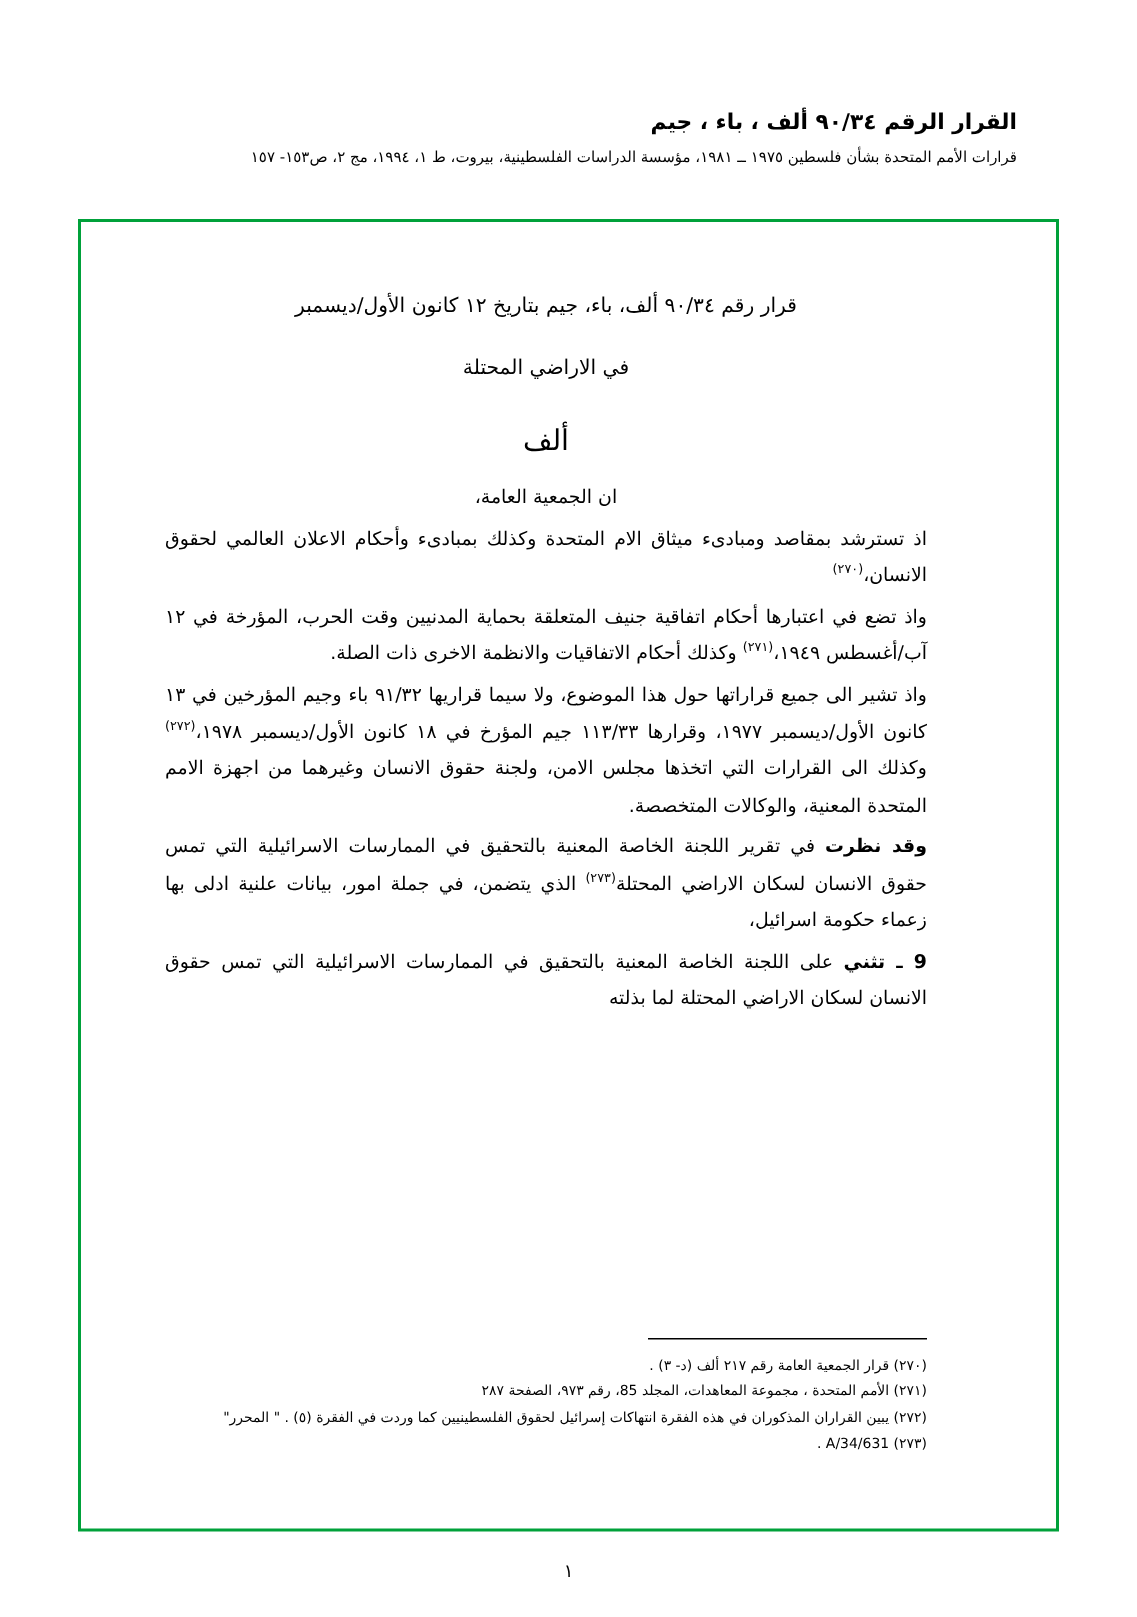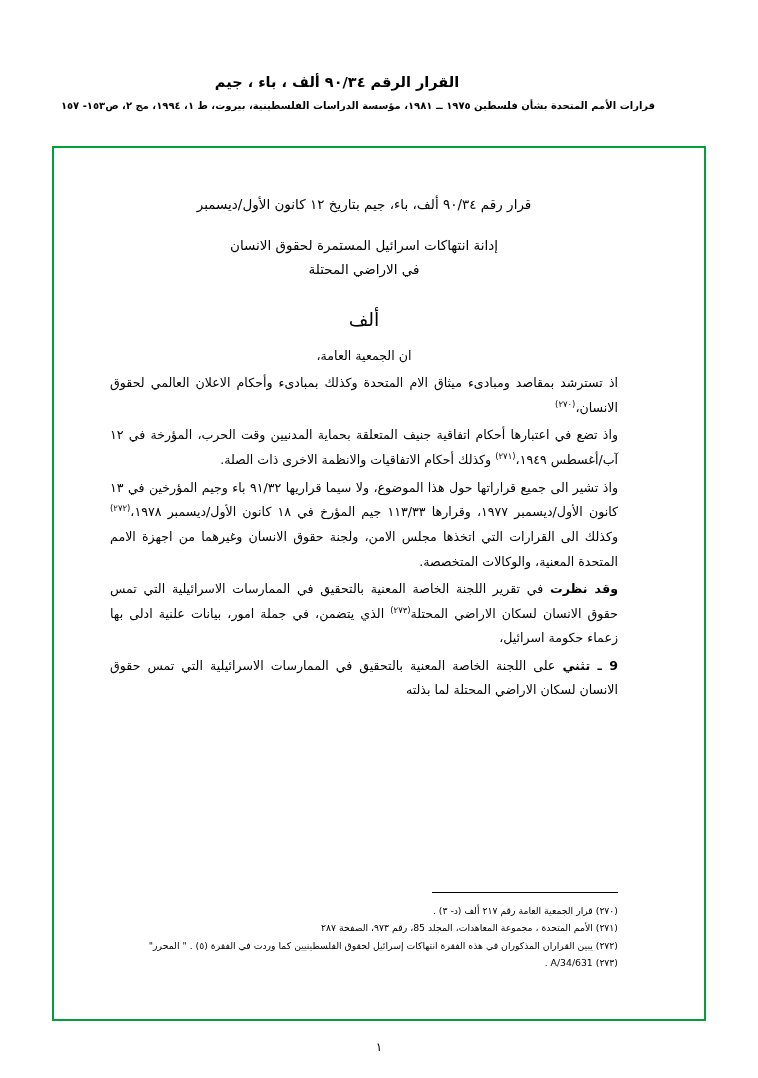--- a/index.html
+++ b/index.html
@@ -18,35 +18,34 @@
   .page {
     width: 758px;
     height: 1078px;
     position: relative;
     box-sizing: border-box;
   }
   
   .doc-header {
     position: absolute;
     top: 72px;
-    left: 6px;
+    left: 16px;
     width: 662px;
-    text-align: center;
   }
   .doc-header .main-title {
     font-size: 14.5px;
     font-weight: bold;
     letter-spacing: 0.2px;
     line-height: 1.4;
     direction: rtl;
   }
   .doc-header .source-line {
     margin-top: 7px;
     font-size: 10px;
-    font-weight: bold;
+    font-weight: normal;
     line-height: 1.4;
     direction: rtl;
     padding-left: 42px;
   }
   
   .frame {
     position: absolute;
     top: 146px;
     left: 52px;
     width: 654px;
@@ -151,21 +150,20 @@
   </div>
 
   <div class="frame">
     <div class="frame-inner">
 
       <div class="res-head">
         <span class="ln">قرار رقم ٩٠/٣٤ ألف، باء، جيم بتاريخ ١٢ كانون الأول/ديسمبر</span>
       </div>
 
       <div class="res-title">
-        <span class="ln">إدانة انتهاكات اسرائيل المستمرة لحقوق الانسان</span>
         <span class="ln">في الاراضي المحتلة</span>
       </div>
 
       <div class="section-letter">ألف</div>
 
       <div class="body-text">
 
         <p class="para first-line">
           <span>ان الجمعية العامة،</span>
         </p>

